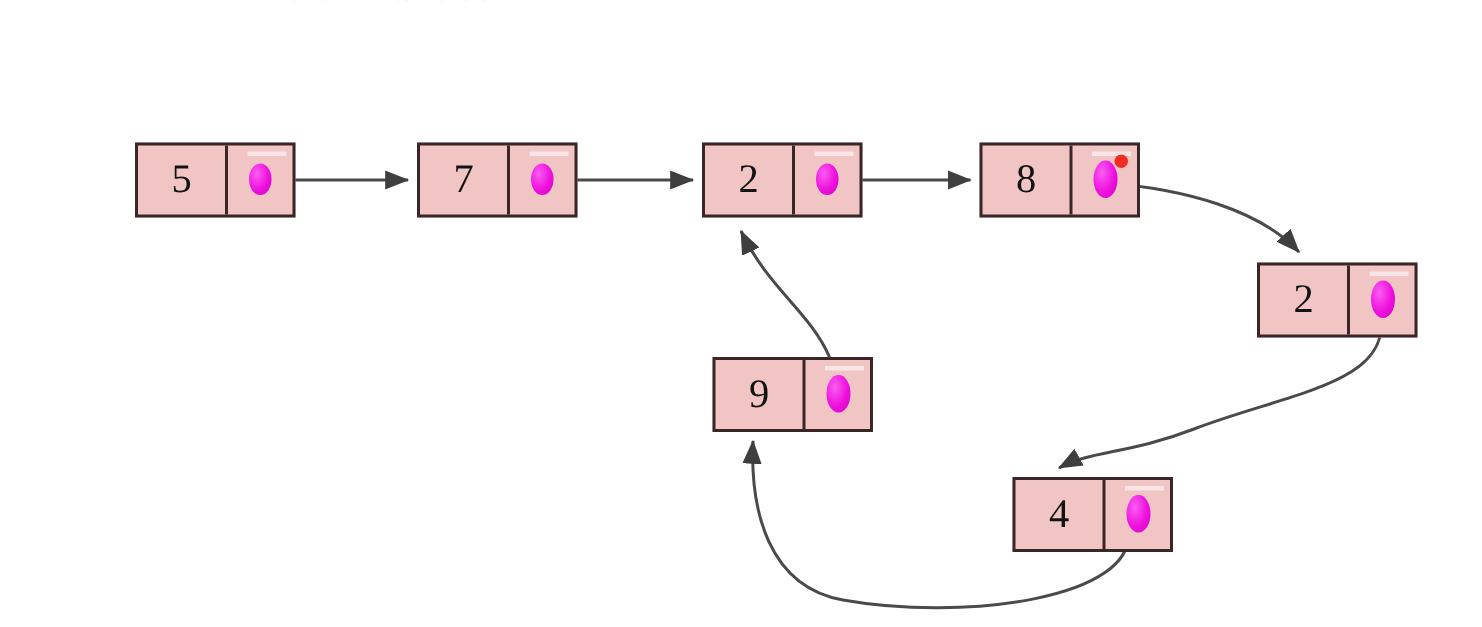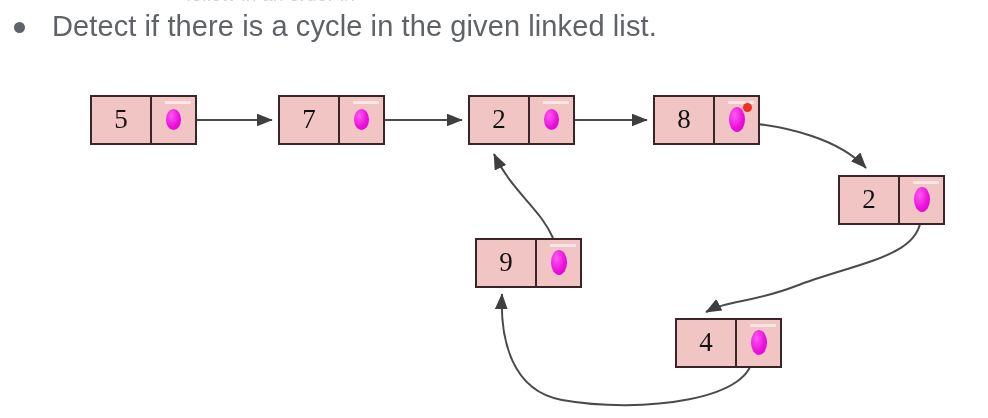--- a/index.html
+++ b/index.html
@@ -136,24 +136,20 @@
     background: rgba(255,255,255,0.55);
   }
 </style>
 </head>
 <body>
 
 <div id="slide">
 
   <div class="ghost-line">follow in an order in</div>
 
-  <div class="heading-row">
-    <span class="bullet-dot"></span>
-    <span class="heading-text">Detect if there is a cycle in the given linked list.</span>
-  </div>
 
   <svg id="edges" viewBox="0 0 988 418" xmlns="http://www.w3.org/2000/svg">
     <defs>
       <marker id="arrowhead" markerWidth="9" markerHeight="9" refX="7.6" refY="3.2" orient="auto" markerUnits="strokeWidth">
         <path d="M0,0 L8,3.2 L0,6.4 z" fill="#3f3f3f"></path>
       </marker>
     </defs>
 
     <path class="edge-path" d="M 172 120 L 272 120" marker-end="url(#arrowhead)"></path>
 

